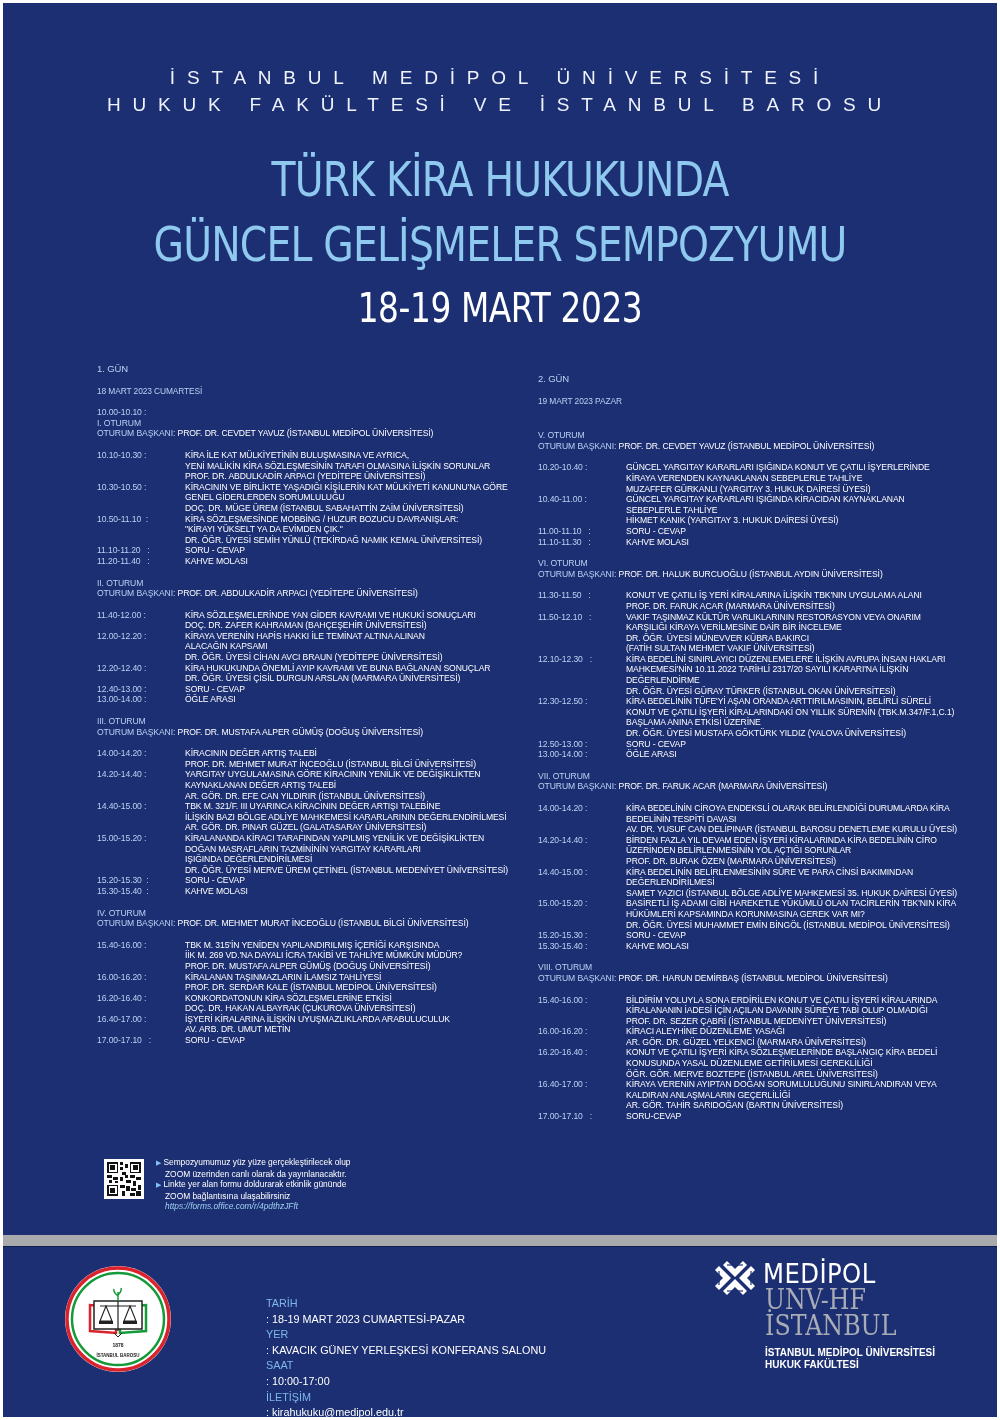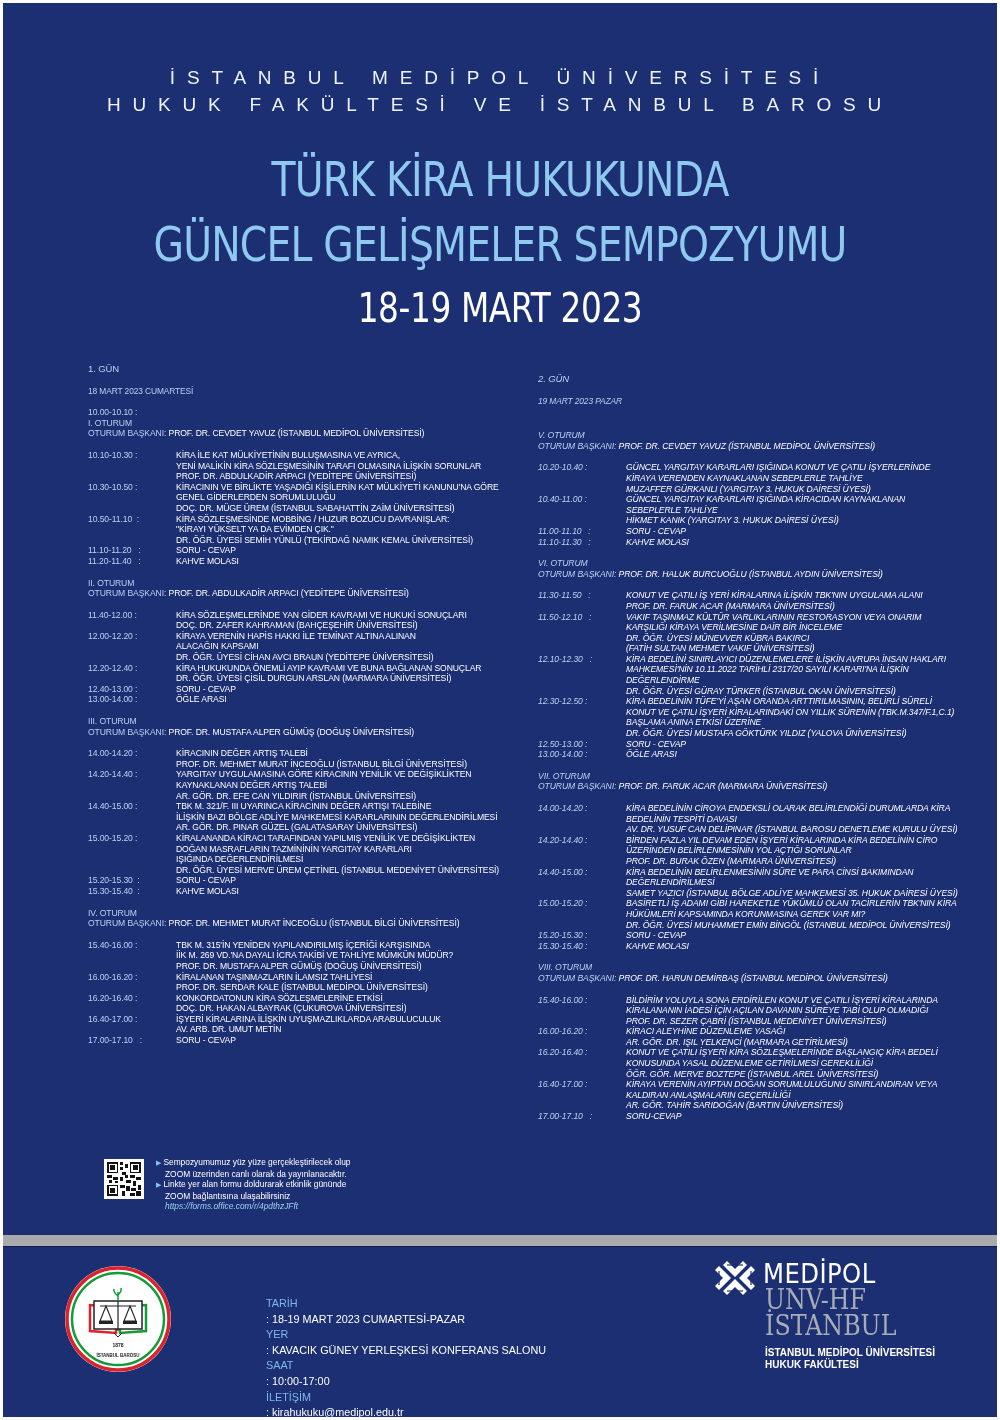--- a/index.html
+++ b/index.html
@@ -29,21 +29,21 @@
   .title.t1 { top: 148px; }
   .title.t2 { top: 213px; }
   .date-big {
     position: absolute; left: 0; width: 994px; text-align: center; top: 282px;
     color: #ffffff; font-size: 40px; font-family: "DejaVu Sans", sans-serif;
     transform: scaleX(0.82); transform-origin: 50% 50%; letter-spacing: -0.5px;
   }
 
   .col { position: absolute; color: #ffffff; font-size: 8.6px; line-height: 10.6px; letter-spacing: -0.1px; }
   .col.left { left: 97px; top: 364px; width: 420px; }
-  .col.right { left: 537px; top: 374px; width: 420px; font-style: italic; }
+  .col.right { left: 537px; top: 374px; width: 420px; }
 
   .day-label { color: #b9d2f3; font-size: 9.5px; margin-bottom: 11px; }
   .day-date { color: #b9d2f3; font-size: 8.4px; margin-bottom: 24px; }
   .session-head { color: #b9d2f3; }
   .chair-line .chair-label { color: #b9d2f3; }
   .session { margin-bottom: 11px; }
   .session .chair-line { margin-bottom: 11px; }
 
   .row { display: flex; gap: 28px; }
   .row .time { width: 60px; flex: 0 0 60px; color: #b9d2f3; white-space: pre; }
@@ -83,21 +83,21 @@
 
 <div class="poster">
 
   <div class="org l1">İSTANBUL MEDİPOL ÜNİVERSİTESİ</div>
   <div class="org l2">HUKUK FAKÜLTESİ VE İSTANBUL BAROSU</div>
 
   <div class="title t1">TÜRK KİRA HUKUKUNDA</div>
   <div class="title t2">GÜNCEL GELİŞMELER SEMPOZYUMU</div>
   <div class="date-big">18-19 MART 2023</div>
 
-  <div class="col left" style="left:85px; top:361px;">
+  <div class="col left" style="left:94px; top:361px;">
     <div class="day-label">1. GÜN</div>
     <div class="day-date">18 MART 2023 CUMARTESİ</div>
 
     <div class="row">
       <span class="time">10.00-10.10 : </span>
     </div>
 
     <div id="day1-sessions">
         <div class="session">
           <div class="session-head">I. OTURUM</div>
@@ -409,21 +409,21 @@
             <div class="body">
               <div>BİLDİRİM YOLUYLA SONA ERDİRİLEN KONUT VE ÇATILI İŞYERİ KİRALARINDA</div>
               <div>KİRALANANIN İADESİ İÇİN AÇILAN DAVANIN SÜREYE TABİ OLUP OLMADIĞI</div>
               <div>PROF. DR. SEZER ÇABRİ (İSTANBUL MEDENİYET ÜNİVERSİTESİ)</div>
             </div>
           </div>
           <div class="row">
             <span class="time">16.00-16.20 : </span>
             <div class="body">
               <div>KİRACI ALEYHİNE DÜZENLEME YASAĞI</div>
-              <div>AR. GÖR. DR. IŞIL YELKENCİ (MARMARA GETİRİLMESİ)</div>
+              <div>AR. GÖR. DR. GÜZEL YELKENCİ (MARMARA ÜNİVERSİTESİ)</div>
             </div>
           </div>
           <div class="row">
             <span class="time">16.20-16.40 : </span>
             <div class="body">
               <div>KONUT VE ÇATILI İŞYERİ KİRA SÖZLEŞMELERİNDE BAŞLANGIÇ KİRA BEDELİ</div>
               <div>KONUSUNDA YASAL DÜZENLEME GETİRİLMESİ GEREKLİLİĞİ</div>
               <div>ÖĞR. GÖR. MERVE BOZTEPE (İSTANBUL AREL ÜNİVERSİTESİ)</div>
             </div>
           </div>

